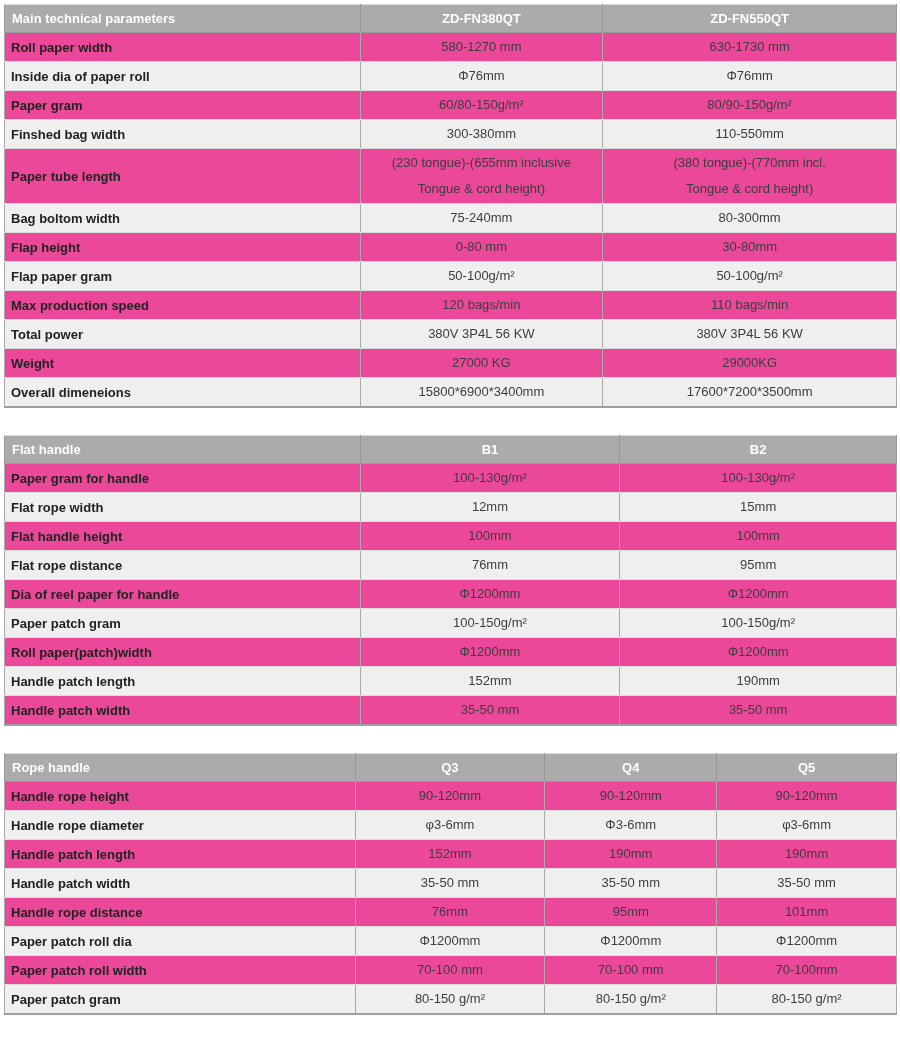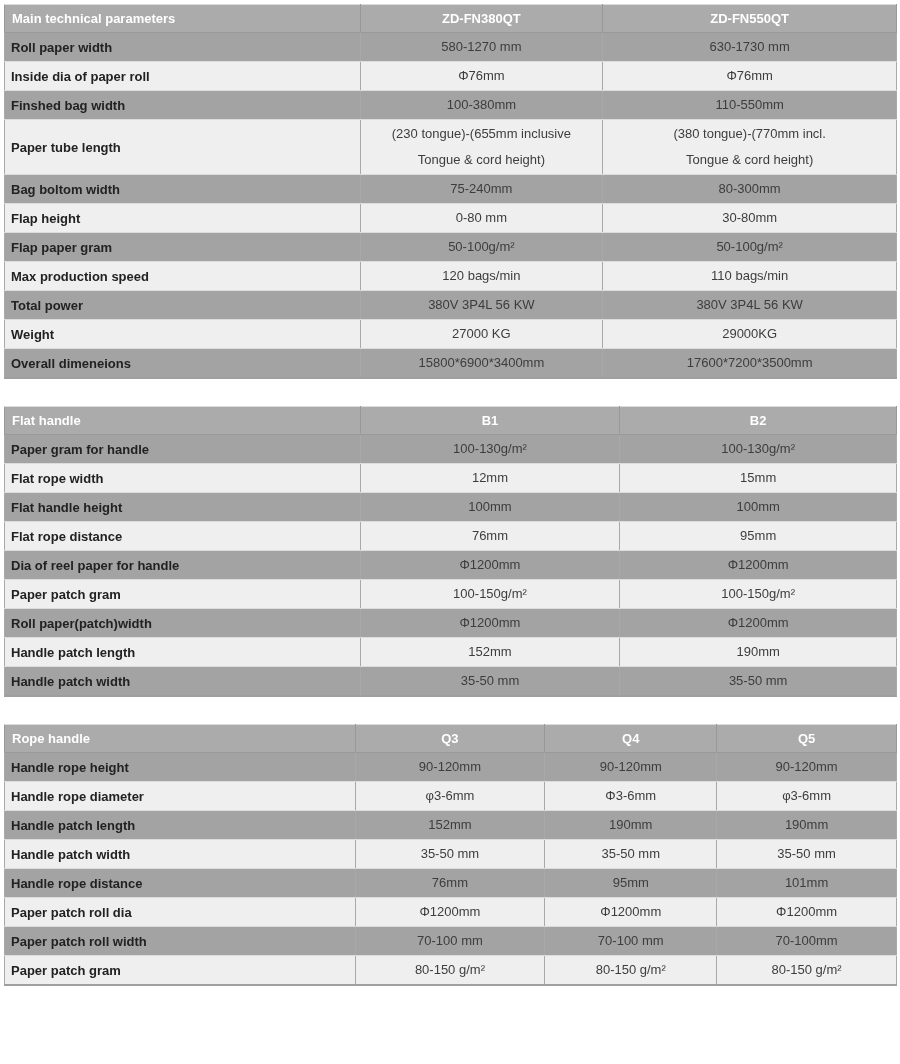--- a/index.html
+++ b/index.html
@@ -33,21 +33,21 @@
     font-weight: bold;
     height: 28px;
     border-left: 1px solid #989898;
     border-right: 1px solid #989898;
     border-bottom: 1px solid #9a9a9a;
   }
   table.spec-table thead th.title {
     text-align: left;
     padding-left: 7px;
   }
-  table.spec-table tbody tr { height: 28px; background: #a3a3a3; }
+  table.spec-table tbody tr { height: 28px; background: #ec4899; }
   table.spec-table tbody tr:nth-child(even) { background: #efefef; }
   table.spec-table tbody th.label {
     text-align: left;
     font-weight: bold;
     color: #222222;
     padding: 1px 4px 1px 6px;
   }
   table.spec-table td {
     text-align: center;
     color: #3d3d3d;
@@ -79,22 +79,27 @@
             <th class="label">Roll paper width</th>
             <td>580-1270 mm</td>
             <td>630-1730 mm</td>
           </tr>
           <tr>
             <th class="label">Inside dia of paper roll</th>
             <td>Φ76mm</td>
             <td>Φ76mm</td>
           </tr>
           <tr>
+            <th class="label">Paper gram</th>
+            <td>60/80-150g/m²</td>
+            <td>80/90-150g/m²</td>
+          </tr>
+          <tr>
             <th class="label">Finshed bag width</th>
-            <td>100-380mm</td>
+            <td>300-380mm</td>
             <td>110-550mm</td>
           </tr>
           <tr>
             <th class="label">Paper tube length</th>
             <td>(230 tongue)-(655mm inclusive
 Tongue &amp; cord height)</td>
             <td>(380 tongue)-(770mm incl.
 Tongue &amp; cord height)</td>
           </tr>
           <tr>

